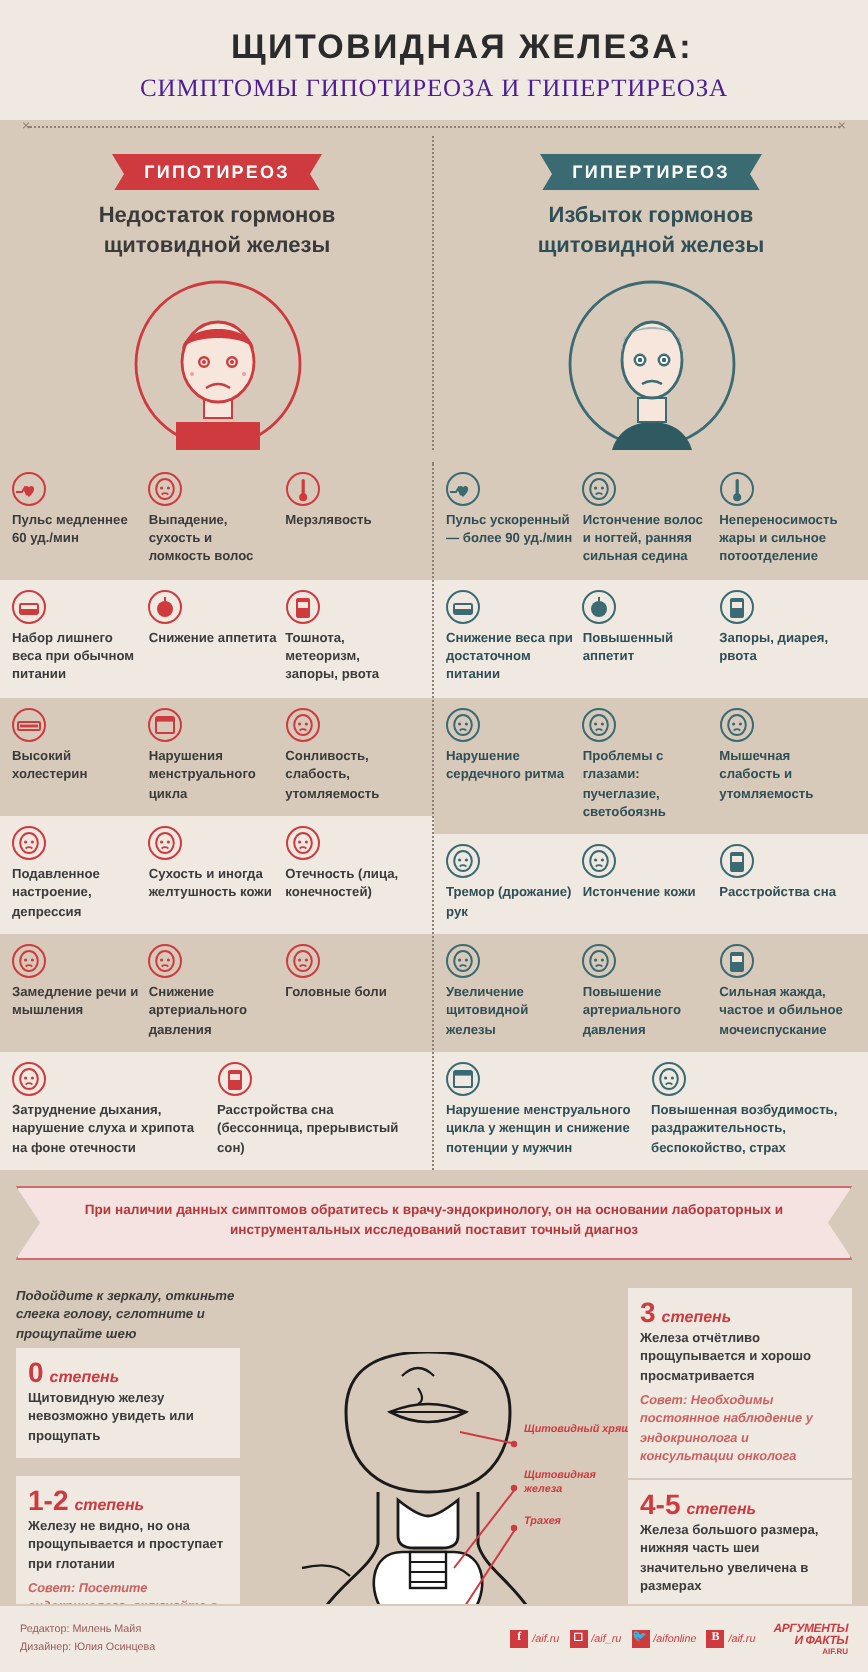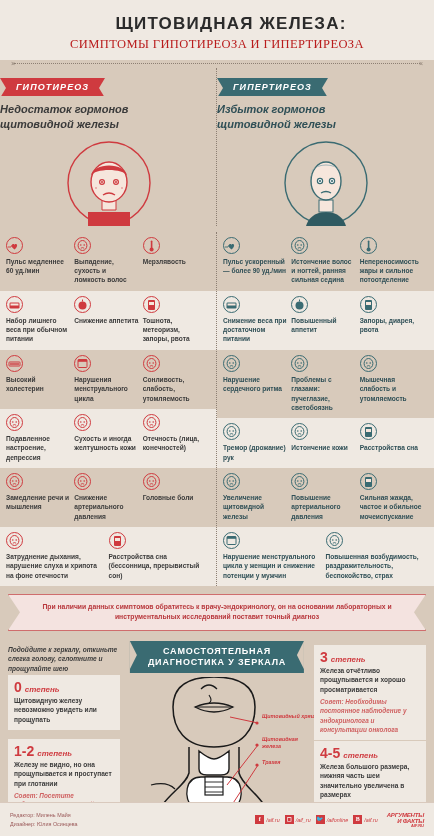--- a/index.html
+++ b/index.html
@@ -15,36 +15,36 @@
     background:#efe9e2;
     padding:14px 0 8px;
     text-align:center;
   }
   .title-main {
     font-size:17px; font-weight:bold; letter-spacing:1.2px;
     color:#2b2b2b;
     margin-left:28px;
   }
   .title-sub {
-    font-size:12.5px; letter-spacing:0.4px; color:#b91c1c;
+    font-size:12.5px; letter-spacing:0.4px; color:#4c1d95;
     margin-top:3px; font-family:"Liberation Serif", serif;
   }
   .dotted-rule {
     height:8px; position:relative; background:#d8cabb;
   }
   .dotted-rule:before{
     content:""; position:absolute; left:14px; right:14px; top:3px;
     border-top:1px dotted #8d7f73;
   }
   .tickmark{position:absolute;top:0px;font-size:7px;color:#8d7f73;}
 
   
   .cols { display:flex; position:relative; }
   .col { width:217px; position:relative; }
-  .col-head { text-align:left; padding-top:8px;font-style:italic; }
+  .col-head { text-align:center; padding-top:8px; }
   .ribbon {
     display:inline-block; position:relative;
     color:#fff; font-size:9px; font-weight:bold; letter-spacing:1.1px;
     padding:4px 16px; 
   }
   .ribbon.hypo { background:#cf3a3f; }
   .ribbon.hyper { background:#3a6b72; }
   .ribbon:before, .ribbon:after{
     content:""; position:absolute; top:0; width:0; height:0;
     border-top:10px solid transparent; border-bottom:10px solid transparent;
@@ -562,24 +562,20 @@
         </div>
       </div>
     </div>
 </div>
 
 <div class="alert">
   <div class="alert-text">При наличии данных симптомов обратитесь к врачу-эндокринологу, он на основании лабораторных и инструментальных исследований поставит точный диагноз</div>
 </div>
 
 <div class="selfdx">
-  <div class="dx-banner">
-    <div>САМОСТОЯТЕЛЬНАЯ</div>
-    <div>ДИАГНОСТИКА У ЗЕРКАЛА</div>
-  </div>
 
   <div class="dx-intro">Подойдите к зеркалу, откиньте слегка голову, сглотните и прощупайте шею</div>
 
   <div class="neck">
     <svg width="190" height="152" viewBox="0 0 190 152">
       <path d="M30 152 C34 120 62 112 66 96 L66 70" fill="none" stroke="#1a1a1a" stroke-width="1.5"></path>
       <path d="M150 152 C146 120 120 112 116 96 L116 70" fill="none" stroke="#1a1a1a" stroke-width="1.5"></path>
       <path d="M50 30 C50 8 66 0 91 0 C116 0 132 8 132 30 C132 52 120 70 91 70 C62 70 50 52 50 30" fill="none" stroke="#1a1a1a" stroke-width="1.5"></path>
       <path d="M78 12 Q86 4 94 12" fill="none" stroke="#1a1a1a" stroke-width="1.2"></path>
       <path d="M72 30 Q91 22 110 30 Q91 40 72 30 Z" fill="none" stroke="#1a1a1a" stroke-width="1.3"></path>

